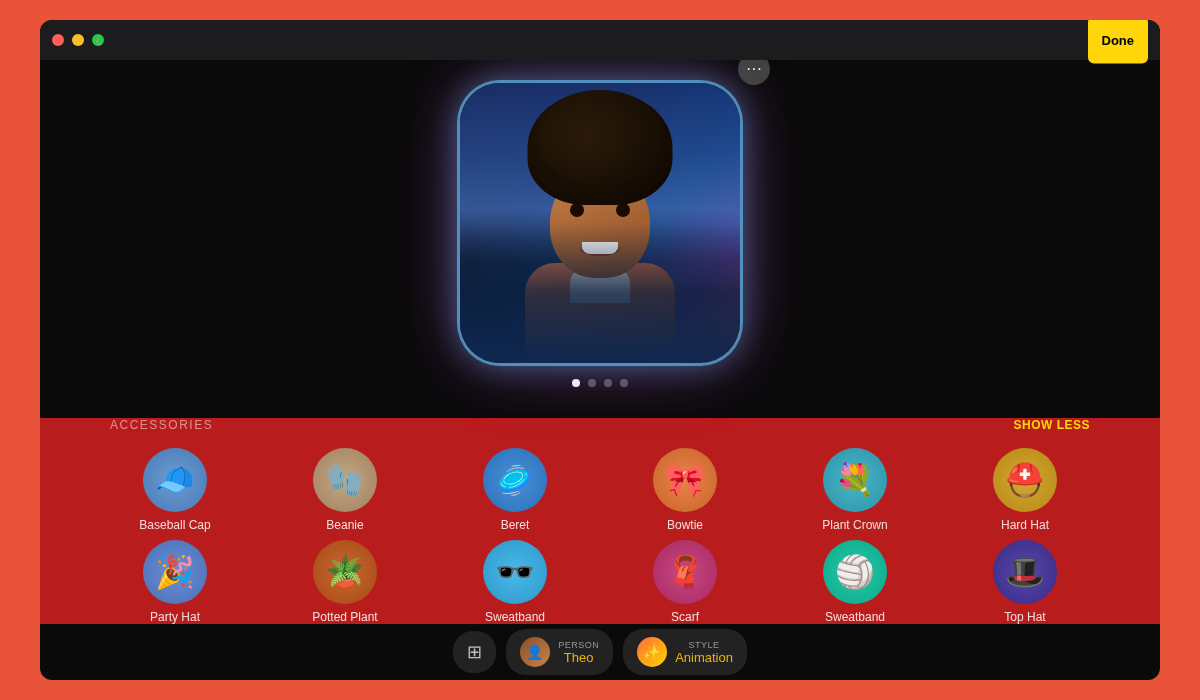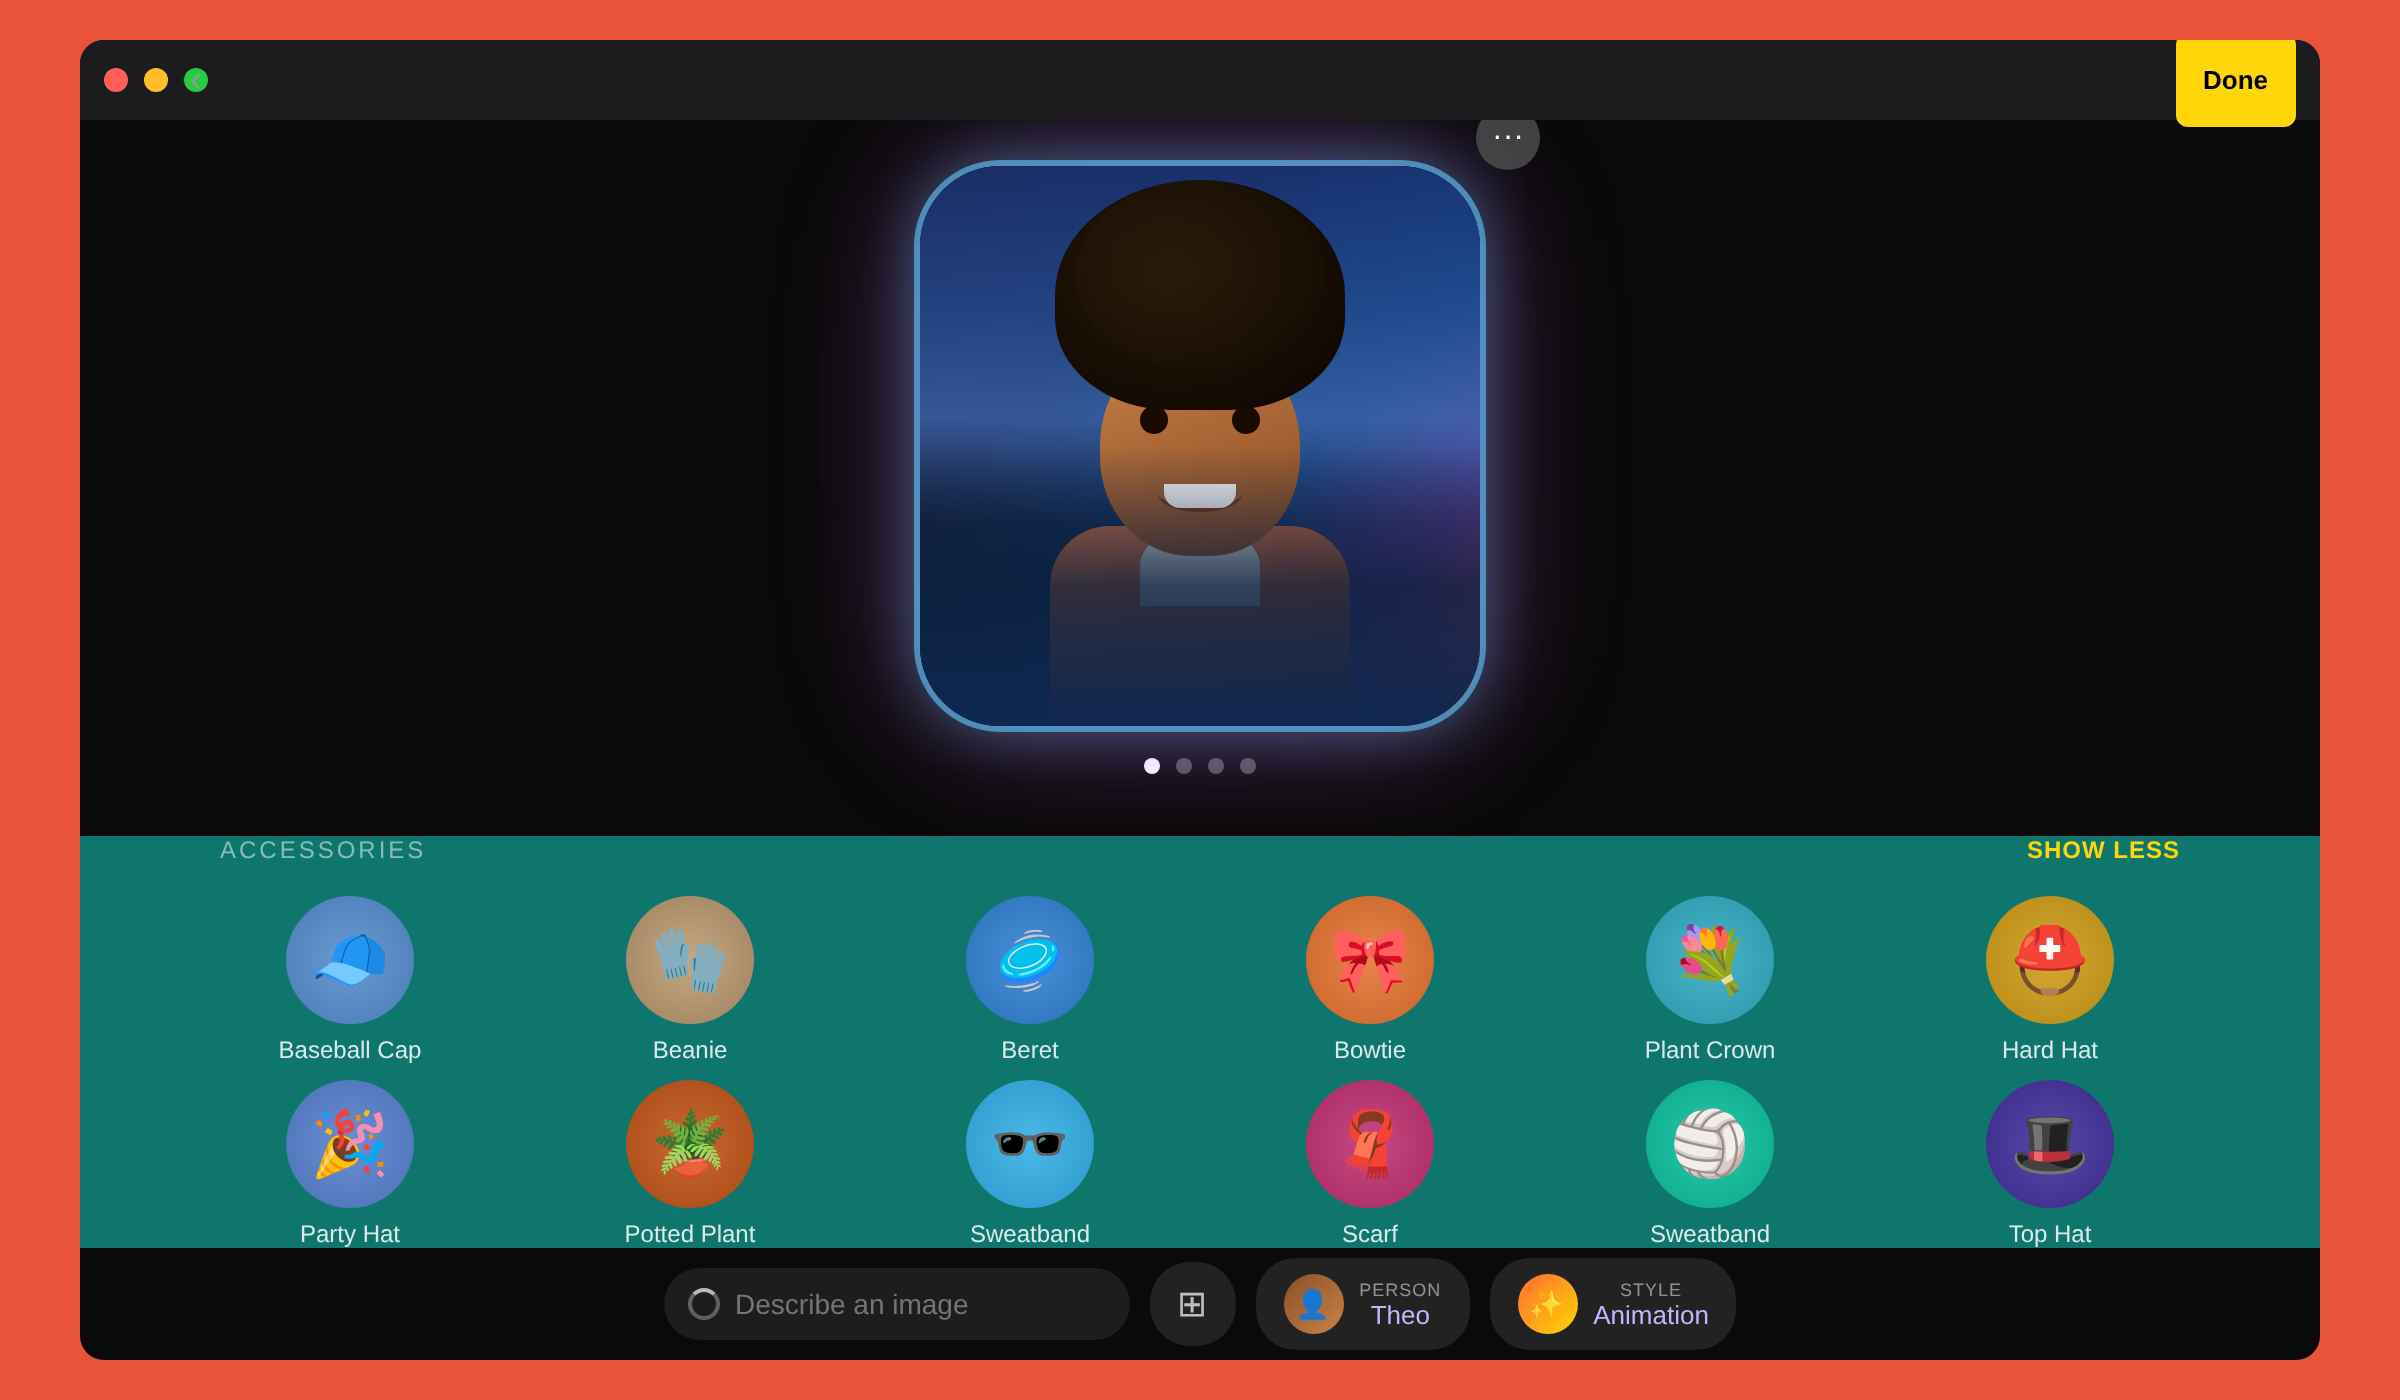--- a/index.html
+++ b/index.html
@@ -146,21 +146,21 @@
       height: 8px;
       border-radius: 50%;
       background: rgba(255,255,255,0.3);
     }
     .dot.active { background: white; }
 
     
     .accessories-section {
       width: 100%;
       padding: 0 60px;
-      background: #0f766e;
+      background: #b91c1c;
     }
 
     .accessories-header {
       display: flex;
       justify-content: space-between;
       align-items: center;
       margin-bottom: 16px;
       padding: 0 10px;
     }
 
@@ -307,21 +307,21 @@
 
     .pill-label {
       font-size: 9px;
       color: rgba(255,255,255,0.5);
       text-transform: uppercase;
       letter-spacing: 0.5px;
     }
 
     .pill-value {
       font-size: 13px;
-      color: #c4b5fd;
+      color: #eab308;
       font-weight: 500;
     }
 
     .image-btn {
       background: rgba(255,255,255,0.1);
       border: none;
       border-radius: 20px;
       padding: 10px 14px;
       color: rgba(255,255,255,0.7);
       cursor: pointer;
@@ -493,24 +493,20 @@
           <span class="accessory-label">Sweatband</span>
         </div>
         <div class="accessory-item">
           <div class="accessory-icon icon-tophat">🎩</div>
           <span class="accessory-label">Top Hat</span>
         </div>
       </div>
     </div>
 
     <div class="bottom-bar">
-      <div class="input-wrapper">
-        <div class="input-spinner"></div>
-        <input class="describe-input" type="text" placeholder="Describe an image" style="">
-      </div>
 
       <button class="image-btn">
         <span>⊞</span>
       </button>
 
       <button class="bottom-pill">
         <div class="person-avatar bottom-pill-icon">👤</div>
         <div class="pill-text">
           <span class="pill-label">PERSON</span>
           <span class="pill-value">Theo</span>

